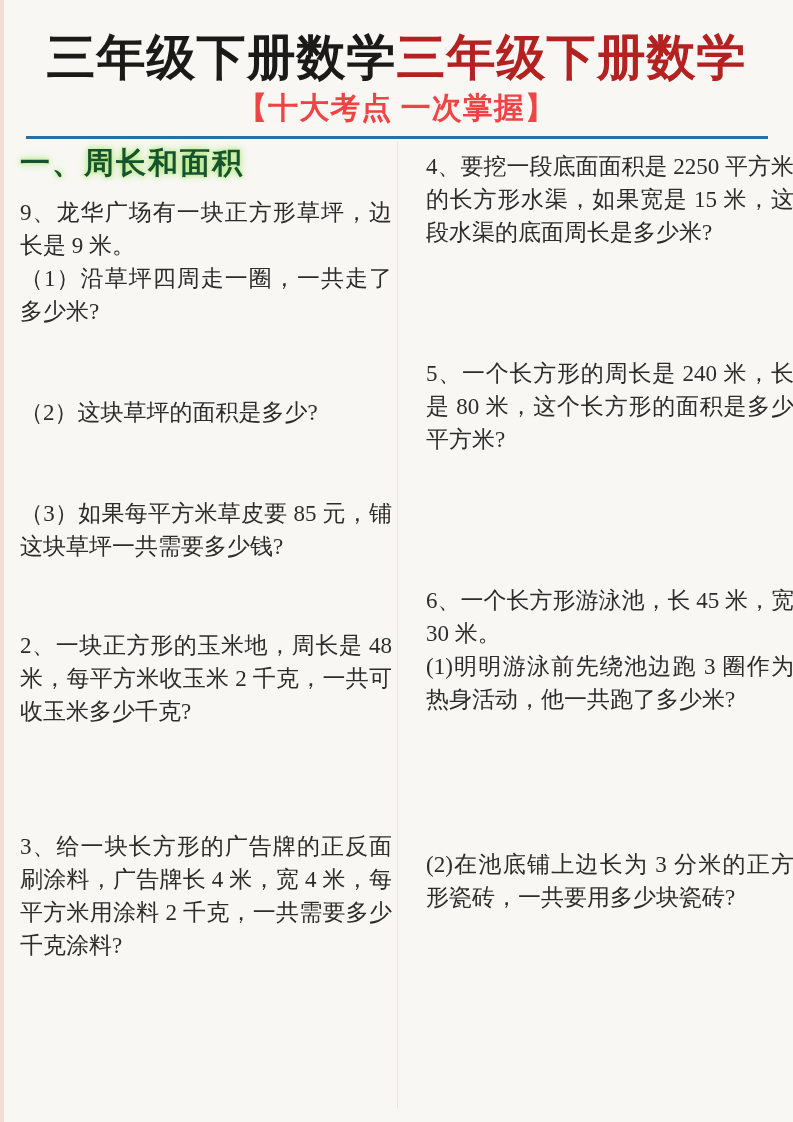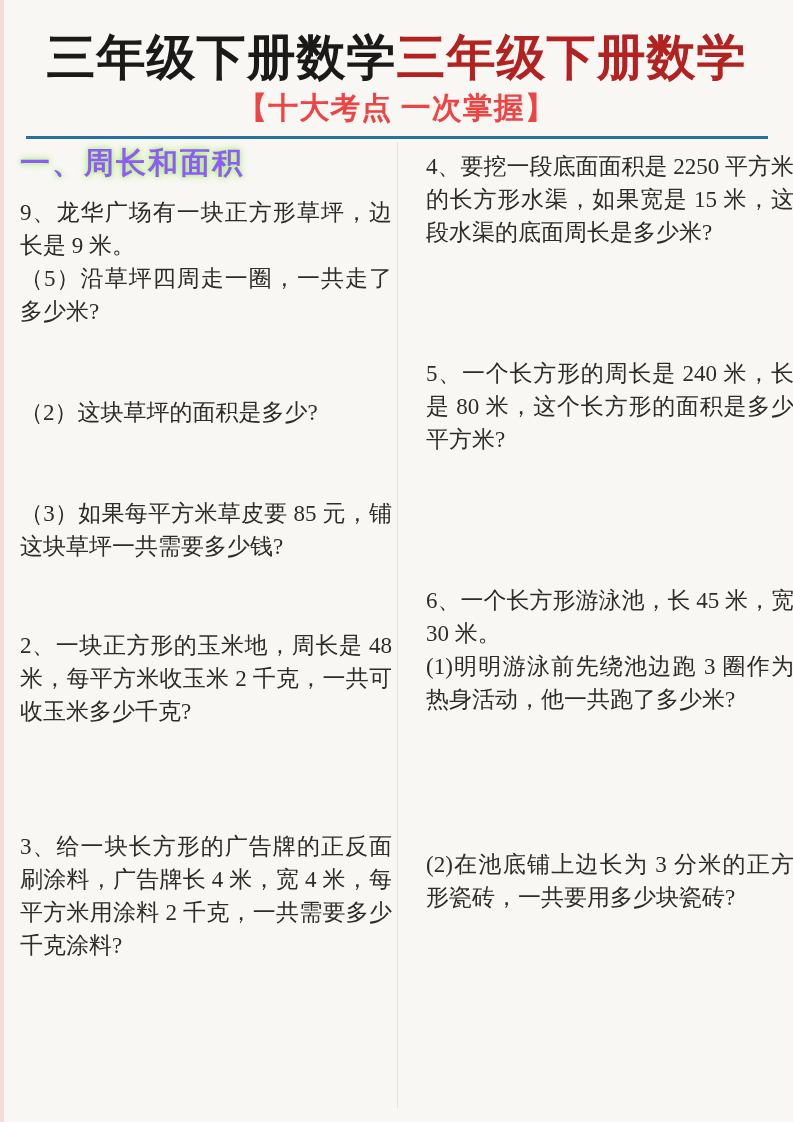--- a/index.html
+++ b/index.html
@@ -37,21 +37,21 @@
   }
   .col {
     position:absolute; font-size:23px; line-height:33px;
     text-align:justify;
   }
   .col-left  { left:20px;  top:145px; width:372px; }
   .col-right { left:426px; top:150px; width:368px; }
   .section-heading {
     margin:0 0 15px 0;
     font-size:30px; font-weight:800; line-height:36px;
-    color:#8b5cf6; letter-spacing:2px;
+    color:#14532d; letter-spacing:2px;
     text-shadow:0 0 1px #d9f5b4, 0 0 5px #a9e56f, 0 0 10px #bdee8c;
   }
   .prob { margin:0; }
 </style>
 </head>
 <body>
 
 <div class="page">
 
   <div class="edge-strip"></div>
@@ -60,21 +60,21 @@
     <h1 class="title"><span>三年级下册数学</span><span class="red-part">三年级下册数学</span></h1>
     <div class="subtitle">【十大考点 一次掌握】</div>
     <div class="blue-rule"></div>
   </div>
 
   <div class="v-divider"></div>
 
   <div class="col col-left">
     <h2 class="section-heading">一、周长和面积</h2>
     <p class="prob" style="margin-bottom:0;">9、龙华广场有一块正方形草坪，边长是 9 米。</p>
-    <p class="prob" style="margin-bottom:68px;">（5）沿草坪四周走一圈，一共走了多少米?</p>
+    <p class="prob" style="margin-bottom:68px;">（1）沿草坪四周走一圈，一共走了多少米?</p>
     <p class="prob" style="margin-bottom:68px;">（2）这块草坪的面积是多少?</p>
     <p class="prob" style="margin-bottom:66px;">（3）如果每平方米草皮要 85 元，铺这块草坪一共需要多少钱?</p>
     <p class="prob" style="margin-bottom:102px;">2、一块正方形的玉米地，周长是 48 米，每平方米收玉米 2 千克，一共可收玉米多少千克?</p>
     <p class="prob" style="margin-bottom:0;">3、给一块长方形的广告牌的正反面刷涂料，广告牌长 4 米，宽 4 米，每平方米用涂料 2 千克，一共需要多少千克涂料?</p>
   </div>
 
   <div class="col col-right">
     <p class="prob" style="margin-bottom:108px;">4、要挖一段底面面积是 2250 平方米的长方形水渠，如果宽是 15 米，这段水渠的底面周长是多少米?</p>
     <p class="prob" style="margin-bottom:128px;">5、一个长方形的周长是 240 米，长是 80 米，这个长方形的面积是多少平方米?</p>
     <p class="prob" style="margin-bottom:0;">6、一个长方形游泳池，长 45 米，宽 30 米。</p>

